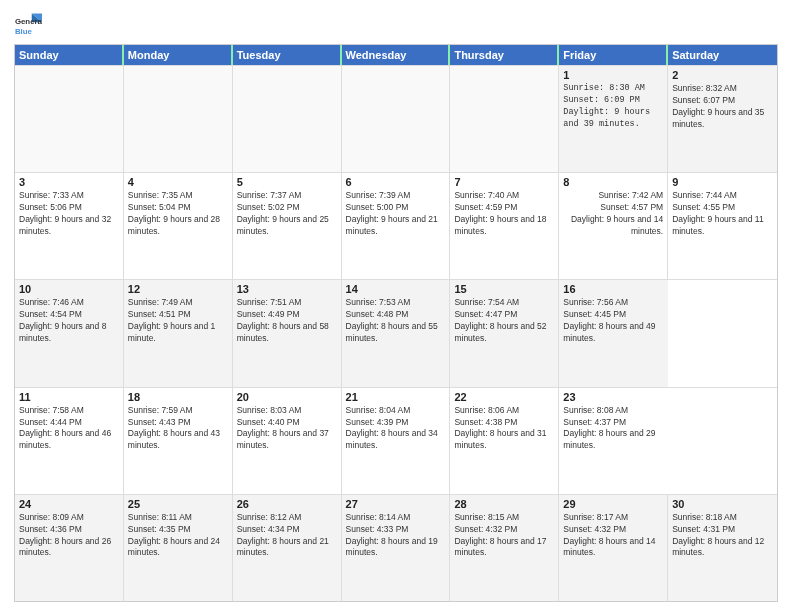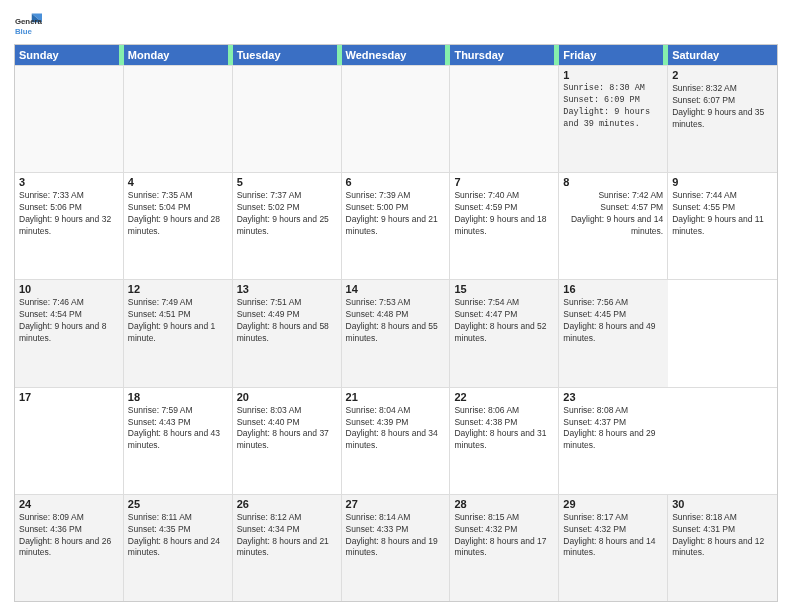--- a/index.html
+++ b/index.html
@@ -56,21 +56,21 @@
       display: grid;
       grid-template-columns: repeat(7, 1fr);
       background: #3a6fc4;
     }
     .cal-header-cell {
       color: #fff;
       font-size: 11px;
       font-weight: bold;
       padding: 4px 4px;
       text-align: left;
-      border-right: 5px solid #86efac;
+      border-right: 2px solid #86efac;
     }
     .cal-header-cell:last-child { border-right: none; }
     .cal-body {
       display: flex;
       flex-direction: column;
       flex: 1;
     }
     .cal-row {
       display: grid;
       grid-template-columns: repeat(7, 1fr);
@@ -231,21 +231,24 @@
           </div>
           <div class="cal-cell alt">
             <span class="day-number">16</span>
             <div class="day-info" style="white-space: pre-line;">Sunrise: 7:56 AM
 Sunset: 4:45 PM
 Daylight: 8 hours and 49 minutes.</div>
           </div>
         </div>
         <div class="cal-row">
           <div class="cal-cell">
-            <span class="day-number">17</span>
+            <span class="day-number">11</span>
+            <div class="day-info" style="white-space: pre-line;">Sunrise: 7:58 AM
+Sunset: 4:44 PM
+Daylight: 8 hours and 46 minutes.</div>
           </div>
           <div class="cal-cell">
             <span class="day-number">18</span>
             <div class="day-info" style="white-space: pre-line;">Sunrise: 7:59 AM
 Sunset: 4:43 PM
 Daylight: 8 hours and 43 minutes.</div>
           </div>
           <div class="cal-cell">
             <span class="day-number">20</span>
             <div class="day-info" style="white-space: pre-line;">Sunrise: 8:03 AM

